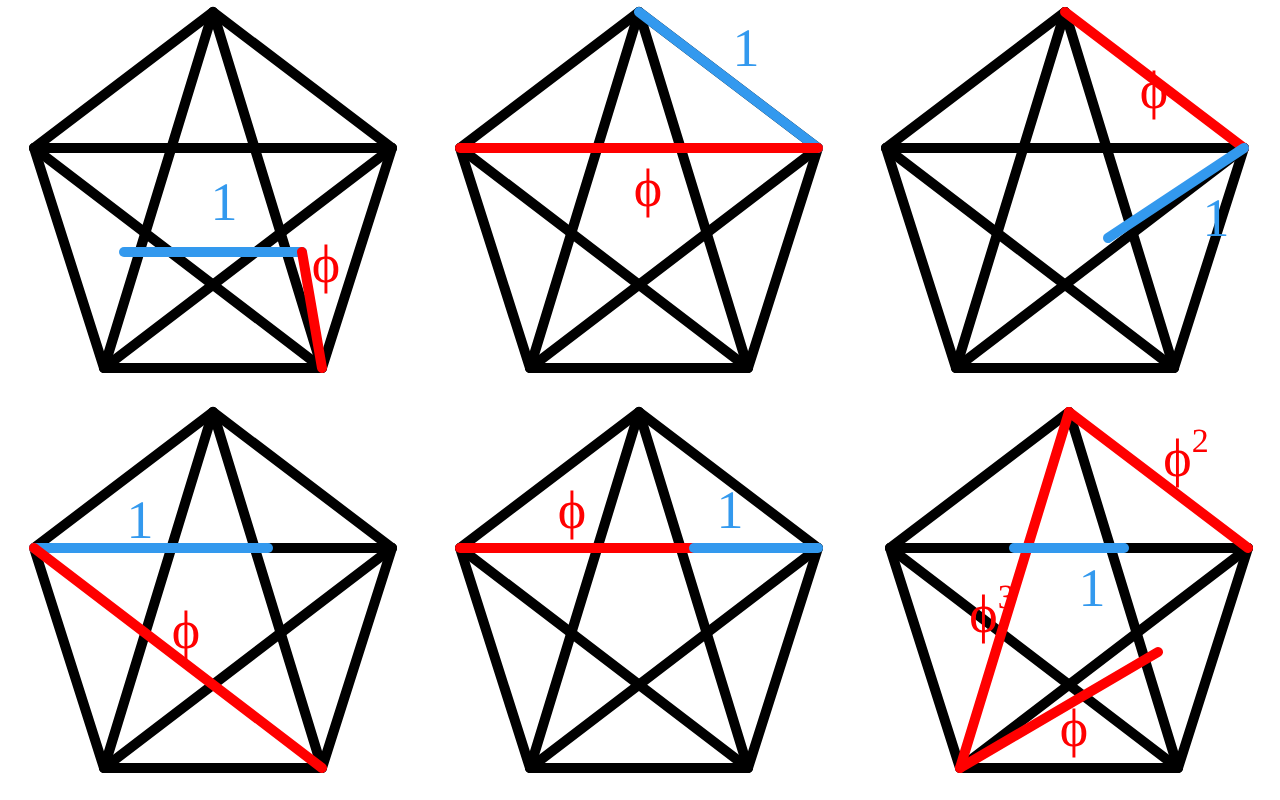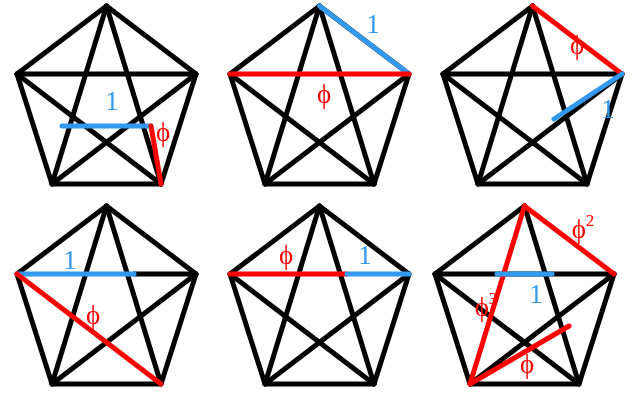--- a/index.html
+++ b/index.html
@@ -131,21 +131,21 @@
         <line x1="196" y1="74" x2="52" y2="184"></line>
         <line x1="161" y1="184" x2="17" y2="74"></line>
       </g>
       <line x1="17" y1="74" x2="134" y2="74" stroke="#ff0000" stroke-width="5" stroke-linecap="round"></line>
       <line x1="134" y1="74" x2="196" y2="74" stroke="#3399ee" stroke-width="5" stroke-linecap="round"></line>
       <text class="lbl lbl-red" x="73" y="58">ϕ</text>
       <text class="lbl lbl-blue" x="152" y="58">1</text>
     </svg>
   </div>
 
-  <div class="panel" style="left:418px; top:200px;text-align:center;">
+  <div class="panel" style="left:428px; top:200px;text-align:center;">
     <svg viewBox="0 0 213 200" xmlns="http://www.w3.org/2000/svg">
       <g stroke="#000000" stroke-width="5" stroke-linecap="round" fill="none">
         <polyline points="196,74 161,184 52,184 17,74 106.5,6" stroke-linejoin="round"></polyline>
       </g>
       <g stroke="#000000" stroke-width="5" stroke-linecap="round" fill="none">
         <line x1="106.5" y1="6" x2="161" y2="184"></line>
         <line x1="196" y1="74" x2="52" y2="184"></line>
         <line x1="196" y1="74" x2="17" y2="74"></line>
         <line x1="161" y1="184" x2="17" y2="74"></line>
       </g>

